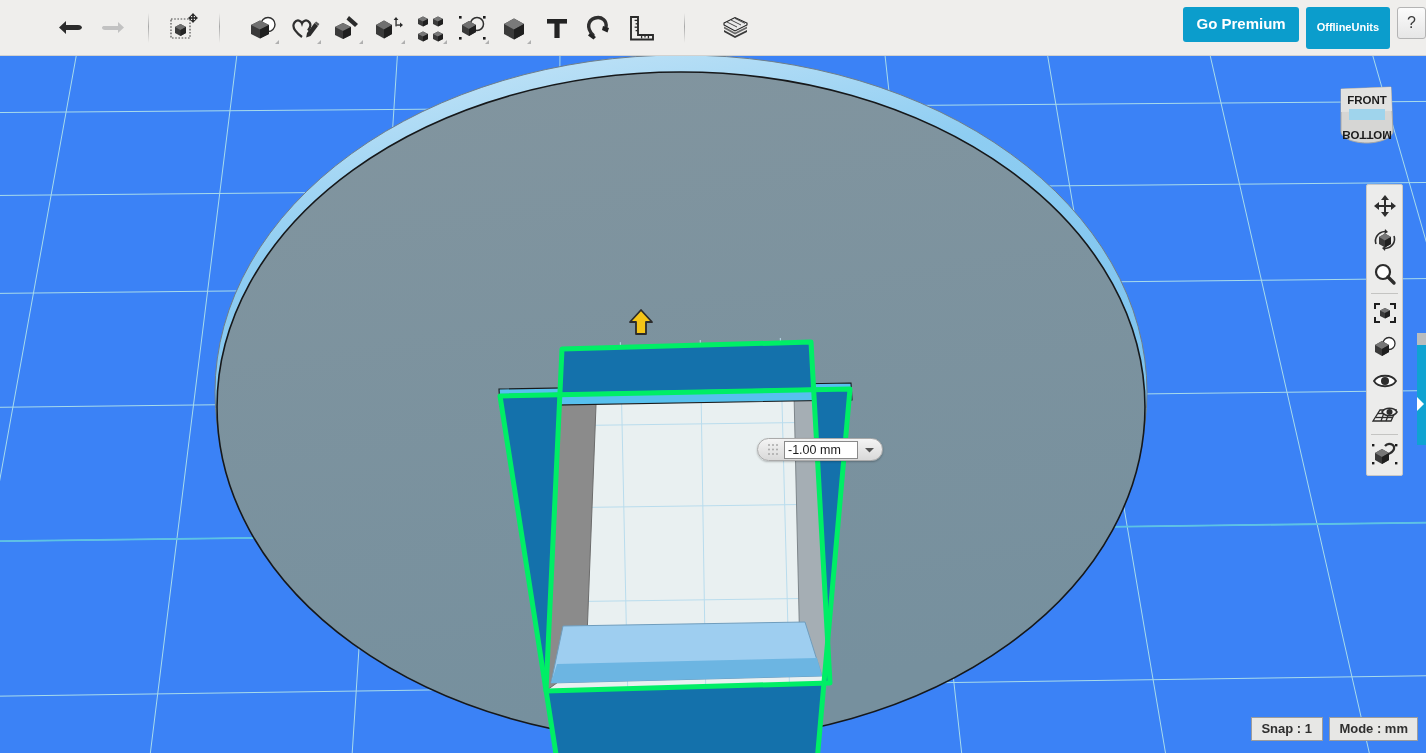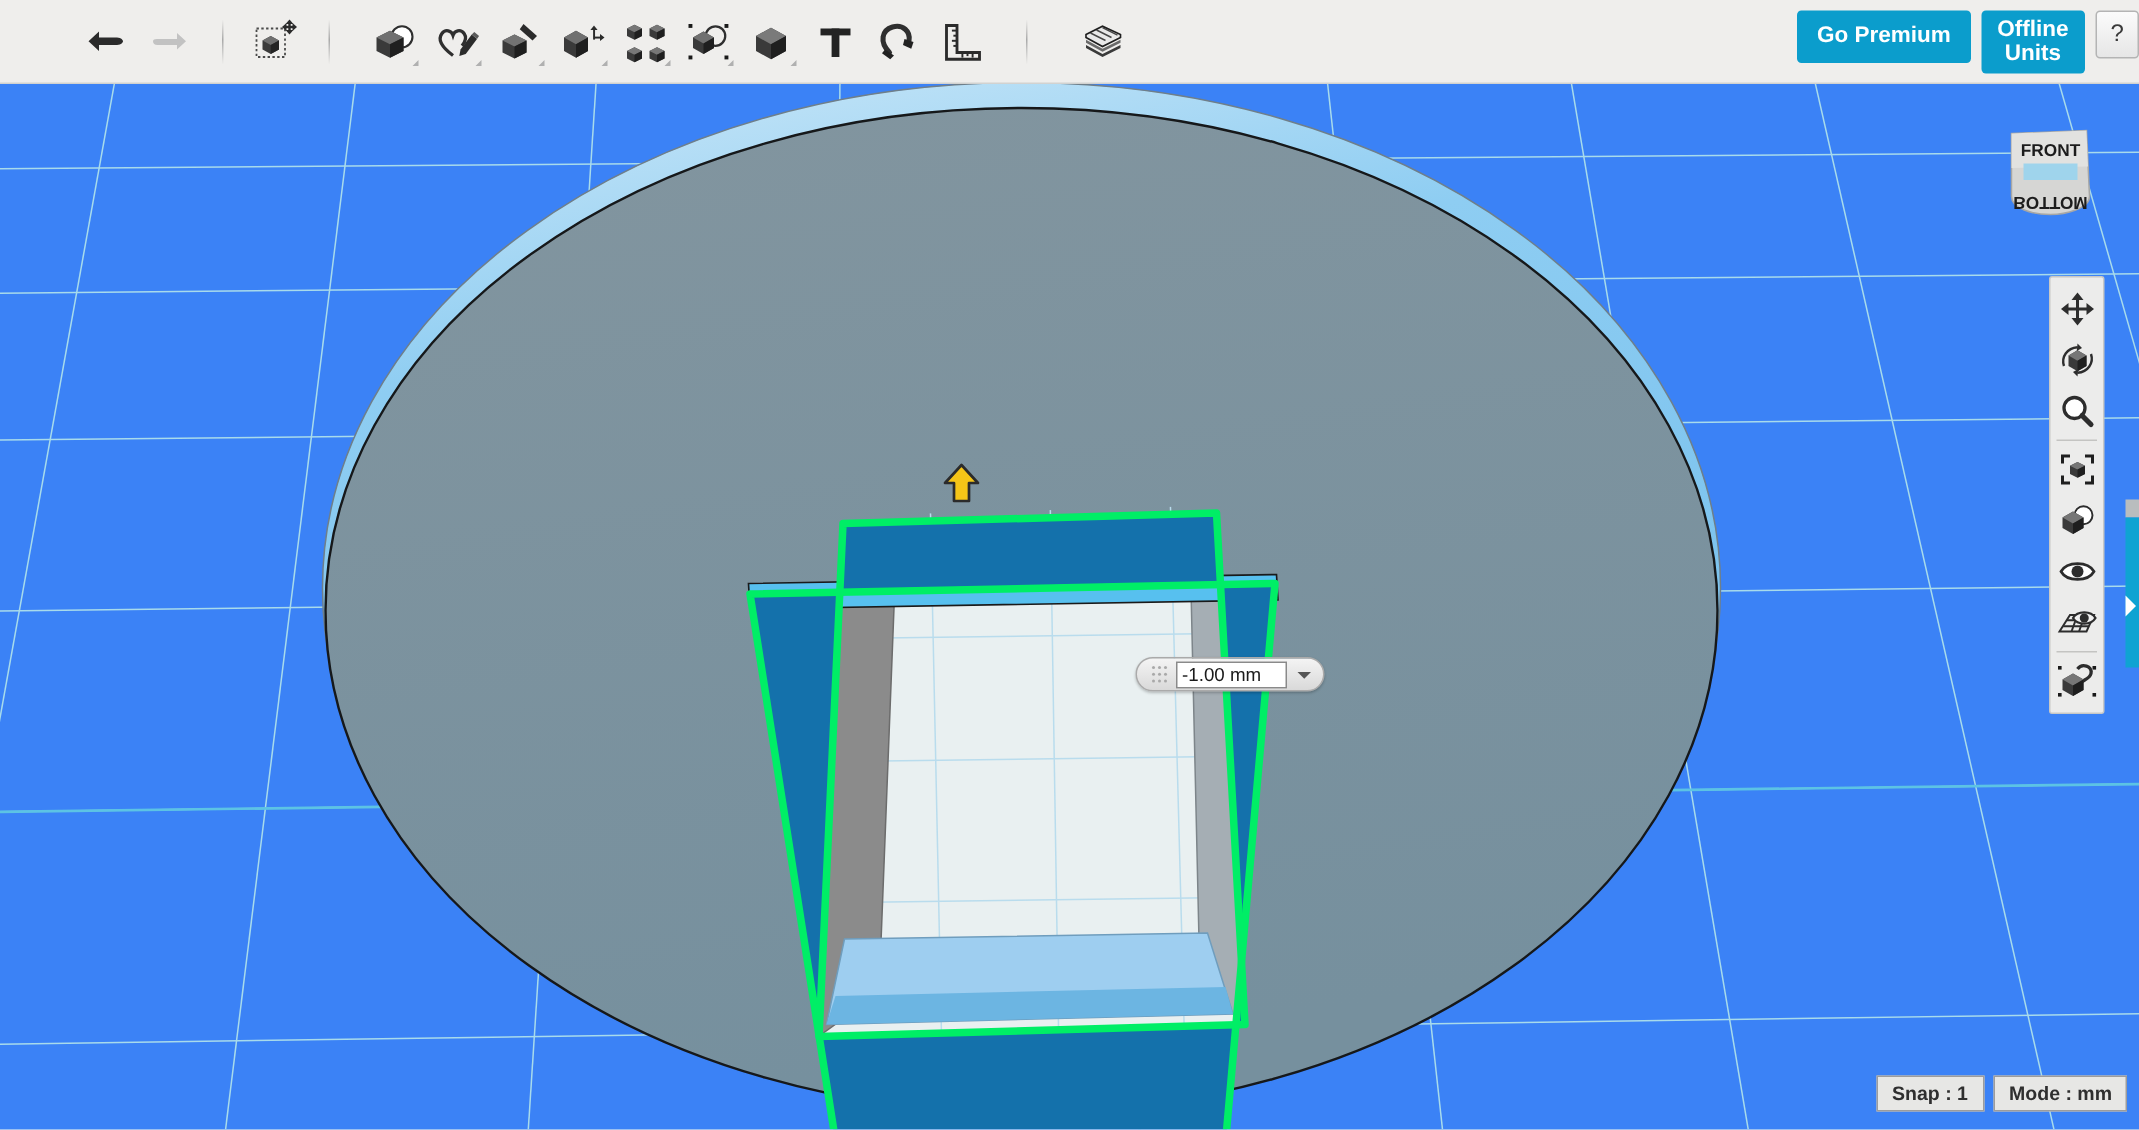--- a/index.html
+++ b/index.html
@@ -63,21 +63,21 @@
   }
   .btn-primary {
     background:#0b9dcc; color:#fff; border:none;
     font-family:"Liberation Sans", sans-serif;
     font-size:15px; font-weight:bold;
     border-radius:3px; cursor:pointer;
     padding:0 13px; height:35px;
     display:flex; align-items:center; justify-content:center;
     line-height:1.02;
   }
-  #btn-offline { flex-direction:column; font-size:15px; padding:0 11px; height:42px; justify-content:center; }
+  #btn-offline { flex-direction:row; font-size:11px; padding:0 11px; height:42px; justify-content:center; }
   #btn-help {
     width:29px; height:32px; border:1px solid #b4b4b4; border-radius:3px;
     background:linear-gradient(#fbfbfb,#e6e6e6);
     font-size:16px; color:#3a3a3a; cursor:pointer;
     display:flex; align-items:center; justify-content:center;
   }
 
   
   #canvas {
     position:absolute; left:0; top:56px; width:1426px; height:697px;

